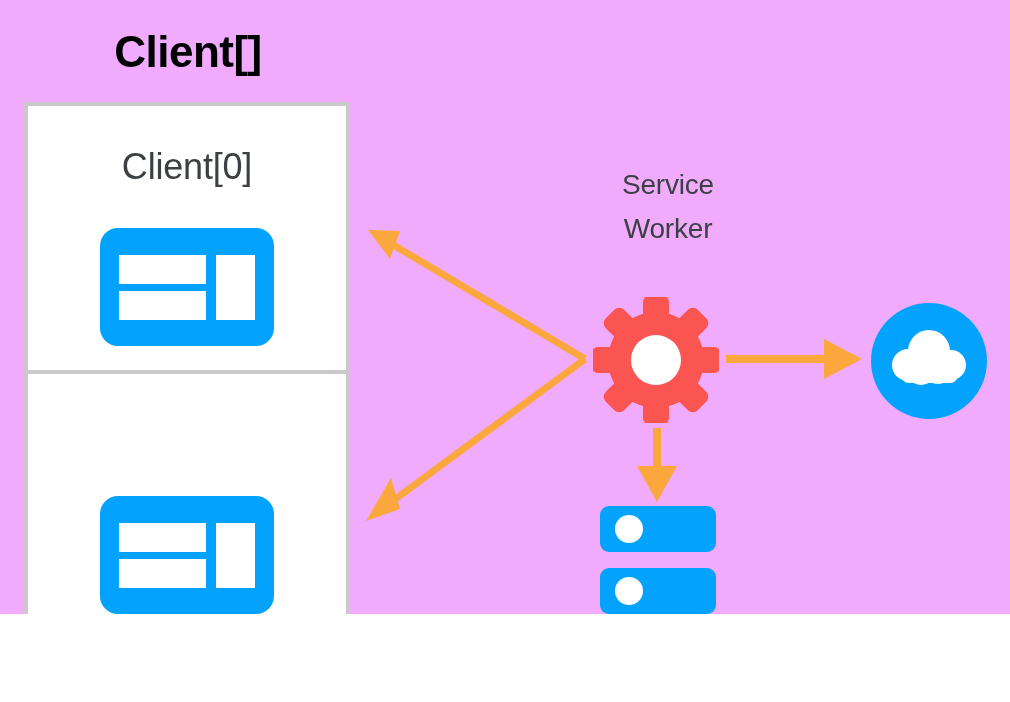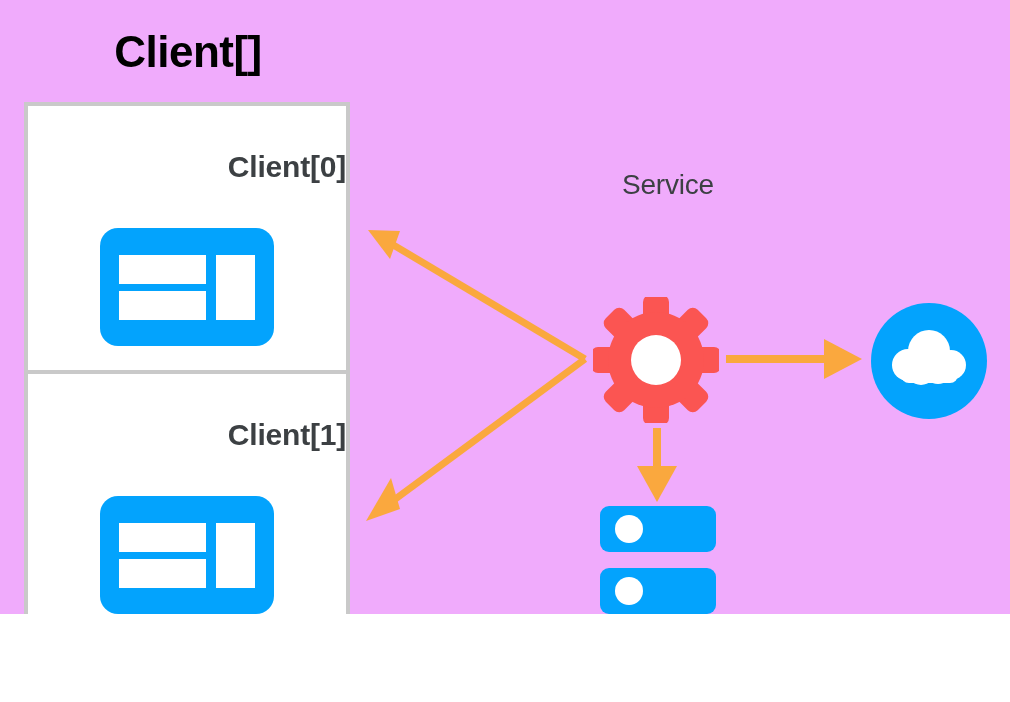--- a/index.html
+++ b/index.html
@@ -54,24 +54,24 @@
     box-sizing: border-box;
   }
   .client-cell.top { top: 0; border-bottom: 4px solid #c9c9c9; }
   .client-cell.bottom { top: 50%; }
 
   .client-label {
     position: absolute;
     left: 0;
     right: 0;
     top: 40px;
-    text-align: right;
-    font-size: 30px;
+    text-align: center;
+    font-size: 36px;
     line-height: 42px;
-    font-weight: 700;
+    font-weight: 400;
     color: #3c4043;
     letter-spacing: -0.2px;
     white-space: nowrap;
   }
 
   
   .browser-icon {
     position: absolute;
     left: 50%;
     transform: translateX(-50%);
@@ -151,35 +151,35 @@
         <svg viewBox="0 0 174 118" xmlns="http://www.w3.org/2000/svg">
           <rect x="0" y="0" width="174" height="118" rx="18" ry="18" fill="#03a3fd"></rect>
           <rect x="19" y="27" width="87" height="29" fill="#ffffff"></rect>
           <rect x="19" y="63" width="87" height="29" fill="#ffffff"></rect>
           <rect x="116" y="27" width="39" height="65" fill="#ffffff"></rect>
         </svg>
       </div>
     </div>
 
     <div class="client-cell bottom">
-      <div class="client-label">Client[1]</div>
       <div class="browser-icon">
         <svg viewBox="0 0 174 118" xmlns="http://www.w3.org/2000/svg">
           <rect x="0" y="0" width="174" height="118" rx="18" ry="18" fill="#03a3fd"></rect>
           <rect x="19" y="27" width="87" height="29" fill="#ffffff"></rect>
           <rect x="19" y="63" width="87" height="29" fill="#ffffff"></rect>
           <rect x="116" y="27" width="39" height="65" fill="#ffffff"></rect>
         </svg>
       </div>
     </div>
 
   </div>
 
   <div class="sw-label">
     <span class="ln">Service</span>
+    <span class="ln">Worker</span>
   </div>
 
   <div class="gear-icon">
     <svg viewBox="0 0 126 126" xmlns="http://www.w3.org/2000/svg">
       <g fill="#fb5552">
 
         <g>
           <rect x="50" y="-2" width="26" height="34" rx="7" ry="7"></rect>
           <rect x="50" y="-2" width="26" height="34" rx="7" ry="7" transform="rotate(45 63 63)"></rect>
           <rect x="50" y="-2" width="26" height="34" rx="7" ry="7" transform="rotate(90 63 63)"></rect>

